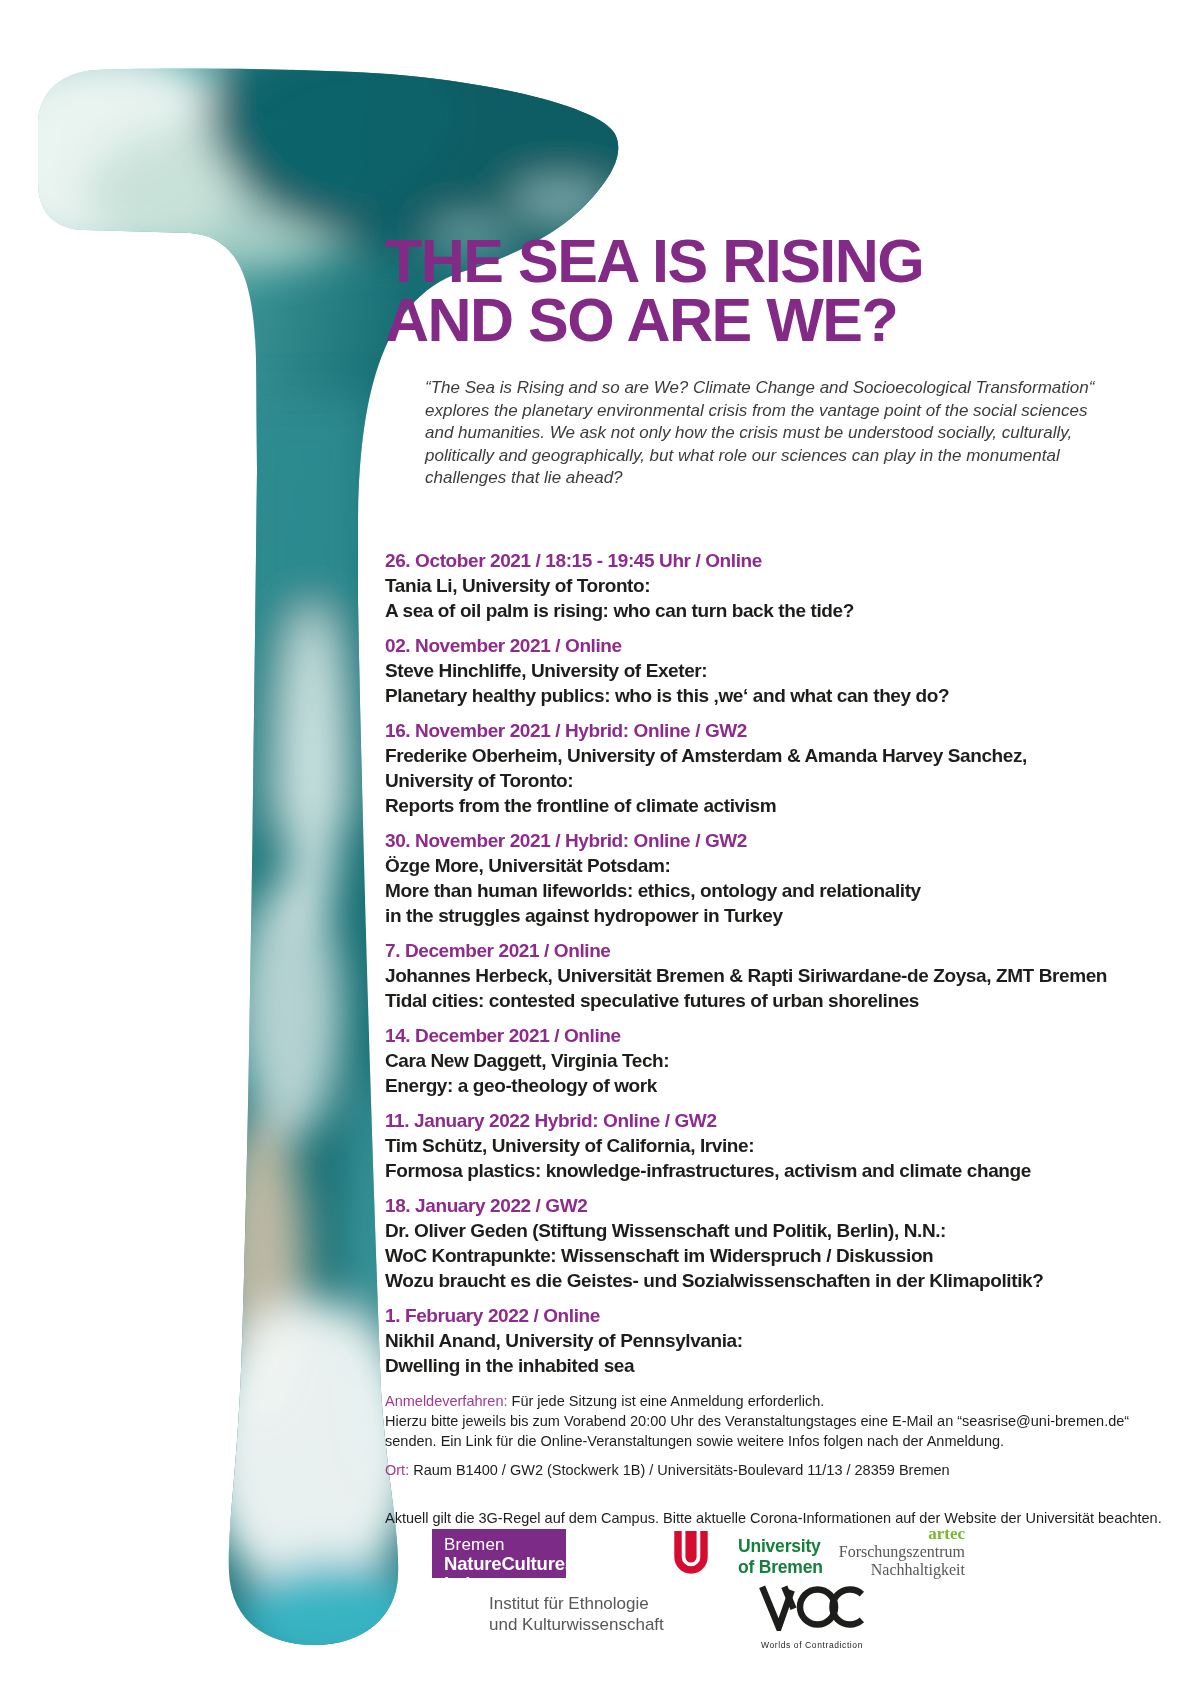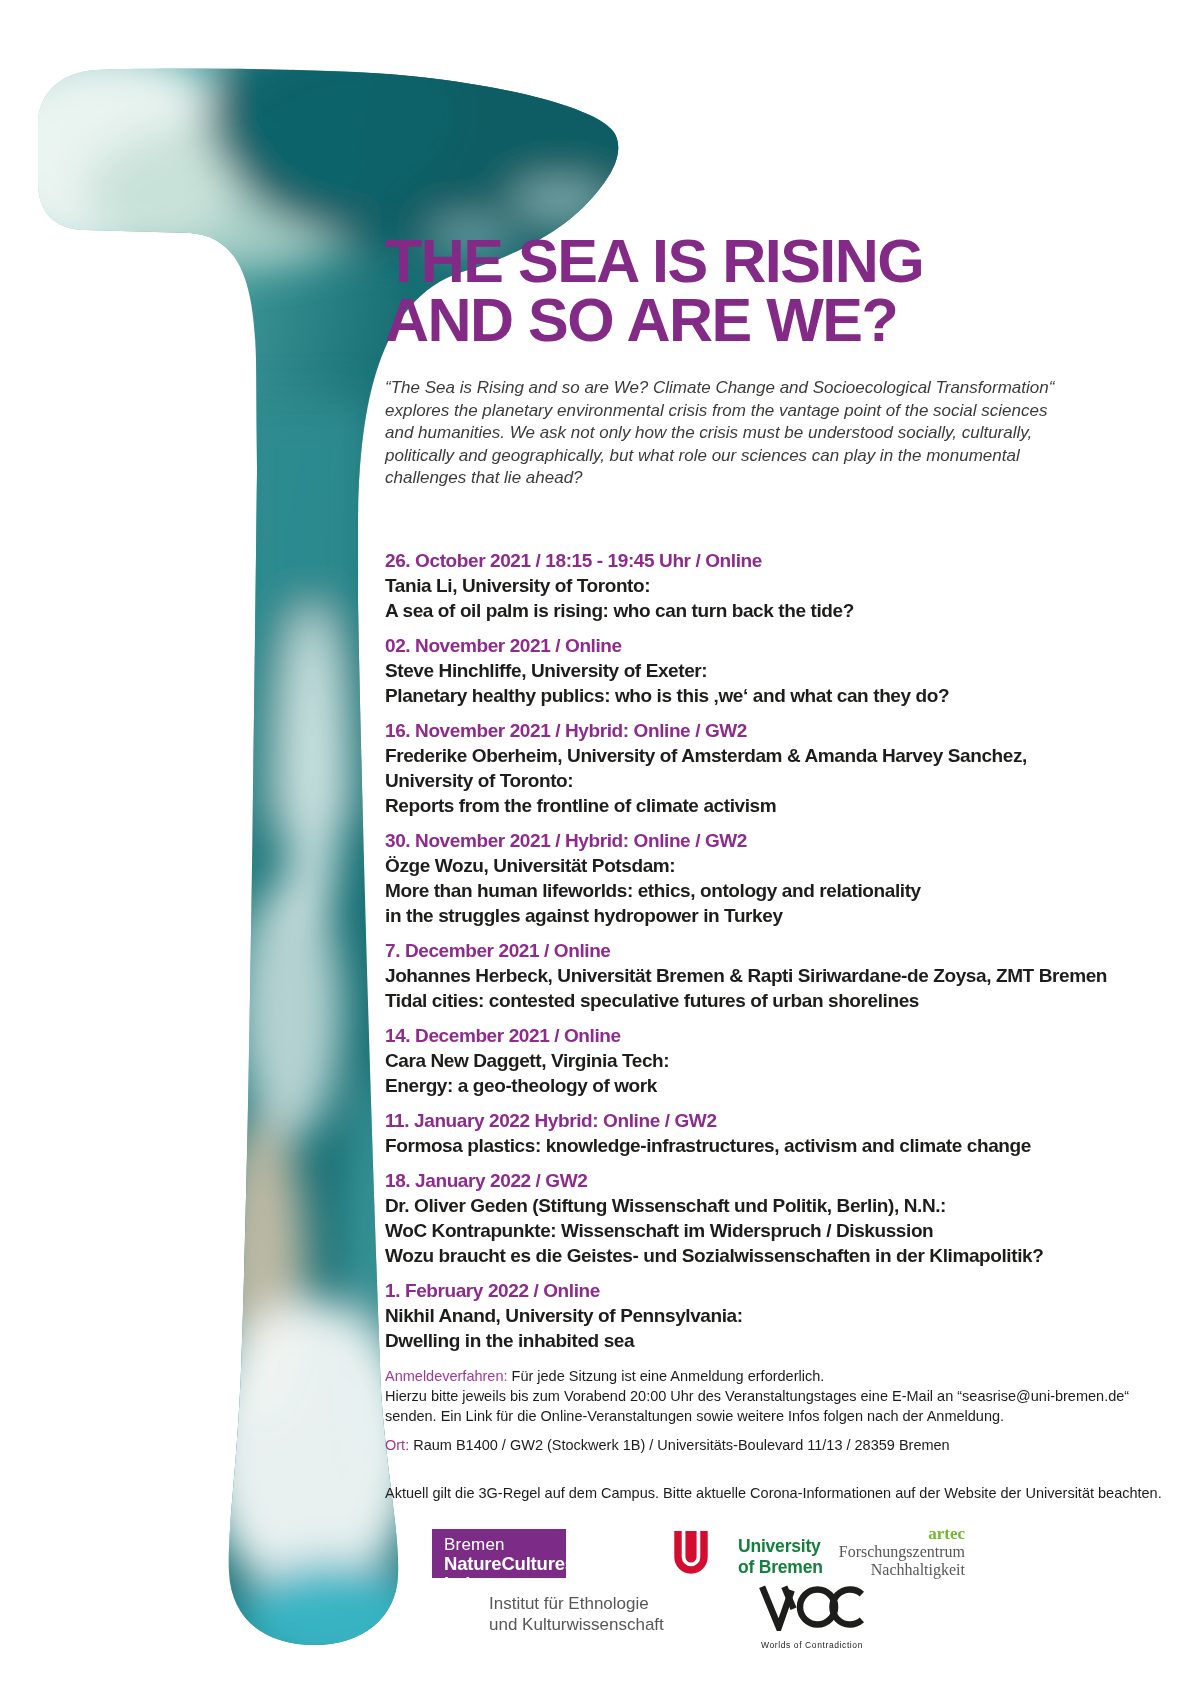--- a/index.html
+++ b/index.html
@@ -8,21 +8,21 @@
     font-family:"Liberation Sans", sans-serif;color:#1d1d1b;
   }
   
   .sea-svg{position:absolute;left:0;top:0;width:1191px;height:1684px;}
   
   .content{position:absolute;left:385px;top:232px;width:760px;}
   .title{
     margin:0;color:#822a85;font-weight:bold;font-size:61px;line-height:59px;
     letter-spacing:-1.5px;white-space:nowrap;
   }
-  .intro{margin-top:27px;font-style:italic;color:#3c3c3a;font-size:17px;line-height:22.5px;}
+  .intro{margin-top:27px;font-style:italic;color:#3c3c3a;font-size:17px;line-height:22.5px;margin-left:40px;}
   .intro .iline{white-space:nowrap;}
   .events{margin-top:58px;}
   .event{margin-bottom:10px;}
   .event .date{
     color:#8e2b8d;font-weight:bold;font-size:19px;line-height:25px;
     letter-spacing:-0.4px;white-space:nowrap;
   }
   .event .line{
     color:#1d1d1b;font-weight:bold;font-size:19px;line-height:25px;
     letter-spacing:-0.4px;white-space:nowrap;
@@ -140,39 +140,40 @@
 
       <div class="event">
         <div class="date">16. November 2021 / Hybrid: Online / GW2</div>
         <div class="line">Frederike Oberheim, University of Amsterdam &amp; Amanda Harvey Sanchez,</div>
         <div class="line">University of Toronto:</div>
         <div class="line">Reports from the frontline of climate activism</div>
       </div>
 
       <div class="event">
         <div class="date">30. November 2021 / Hybrid: Online / GW2</div>
-        <div class="line">Özge Wozu, Universität Potsdam:</div>
+        <div class="line">Özge More, Universität Potsdam:</div>
         <div class="line">More than human lifeworlds: ethics, ontology and relationality</div>
         <div class="line">in the struggles against hydropower in Turkey</div>
       </div>
 
       <div class="event">
         <div class="date">7. December 2021 / Online</div>
         <div class="line">Johannes Herbeck, Universität Bremen &amp; Rapti Siriwardane-de Zoysa, ZMT Bremen</div>
         <div class="line">Tidal cities: contested speculative futures of urban shorelines</div>
       </div>
 
       <div class="event">
         <div class="date">14. December 2021 / Online</div>
         <div class="line">Cara New Daggett, Virginia Tech:</div>
         <div class="line">Energy: a geo-theology of work</div>
       </div>
 
       <div class="event">
         <div class="date">11. January 2022 Hybrid: Online / GW2</div>
+        <div class="line">Tim Schütz, University of California, Irvine:</div>
         <div class="line">Formosa plastics: knowledge-infrastructures, activism and climate change</div>
       </div>
 
       <div class="event">
         <div class="date">18. January 2022 / GW2</div>
         <div class="line">Dr. Oliver Geden (Stiftung Wissenschaft und Politik, Berlin), N.N.:</div>
         <div class="line">WoC Kontrapunkte: Wissenschaft im Widerspruch / Diskussion</div>
         <div class="line">Wozu braucht es die Geistes- und Sozialwissenschaften in der Klimapolitik?</div>
       </div>
 

